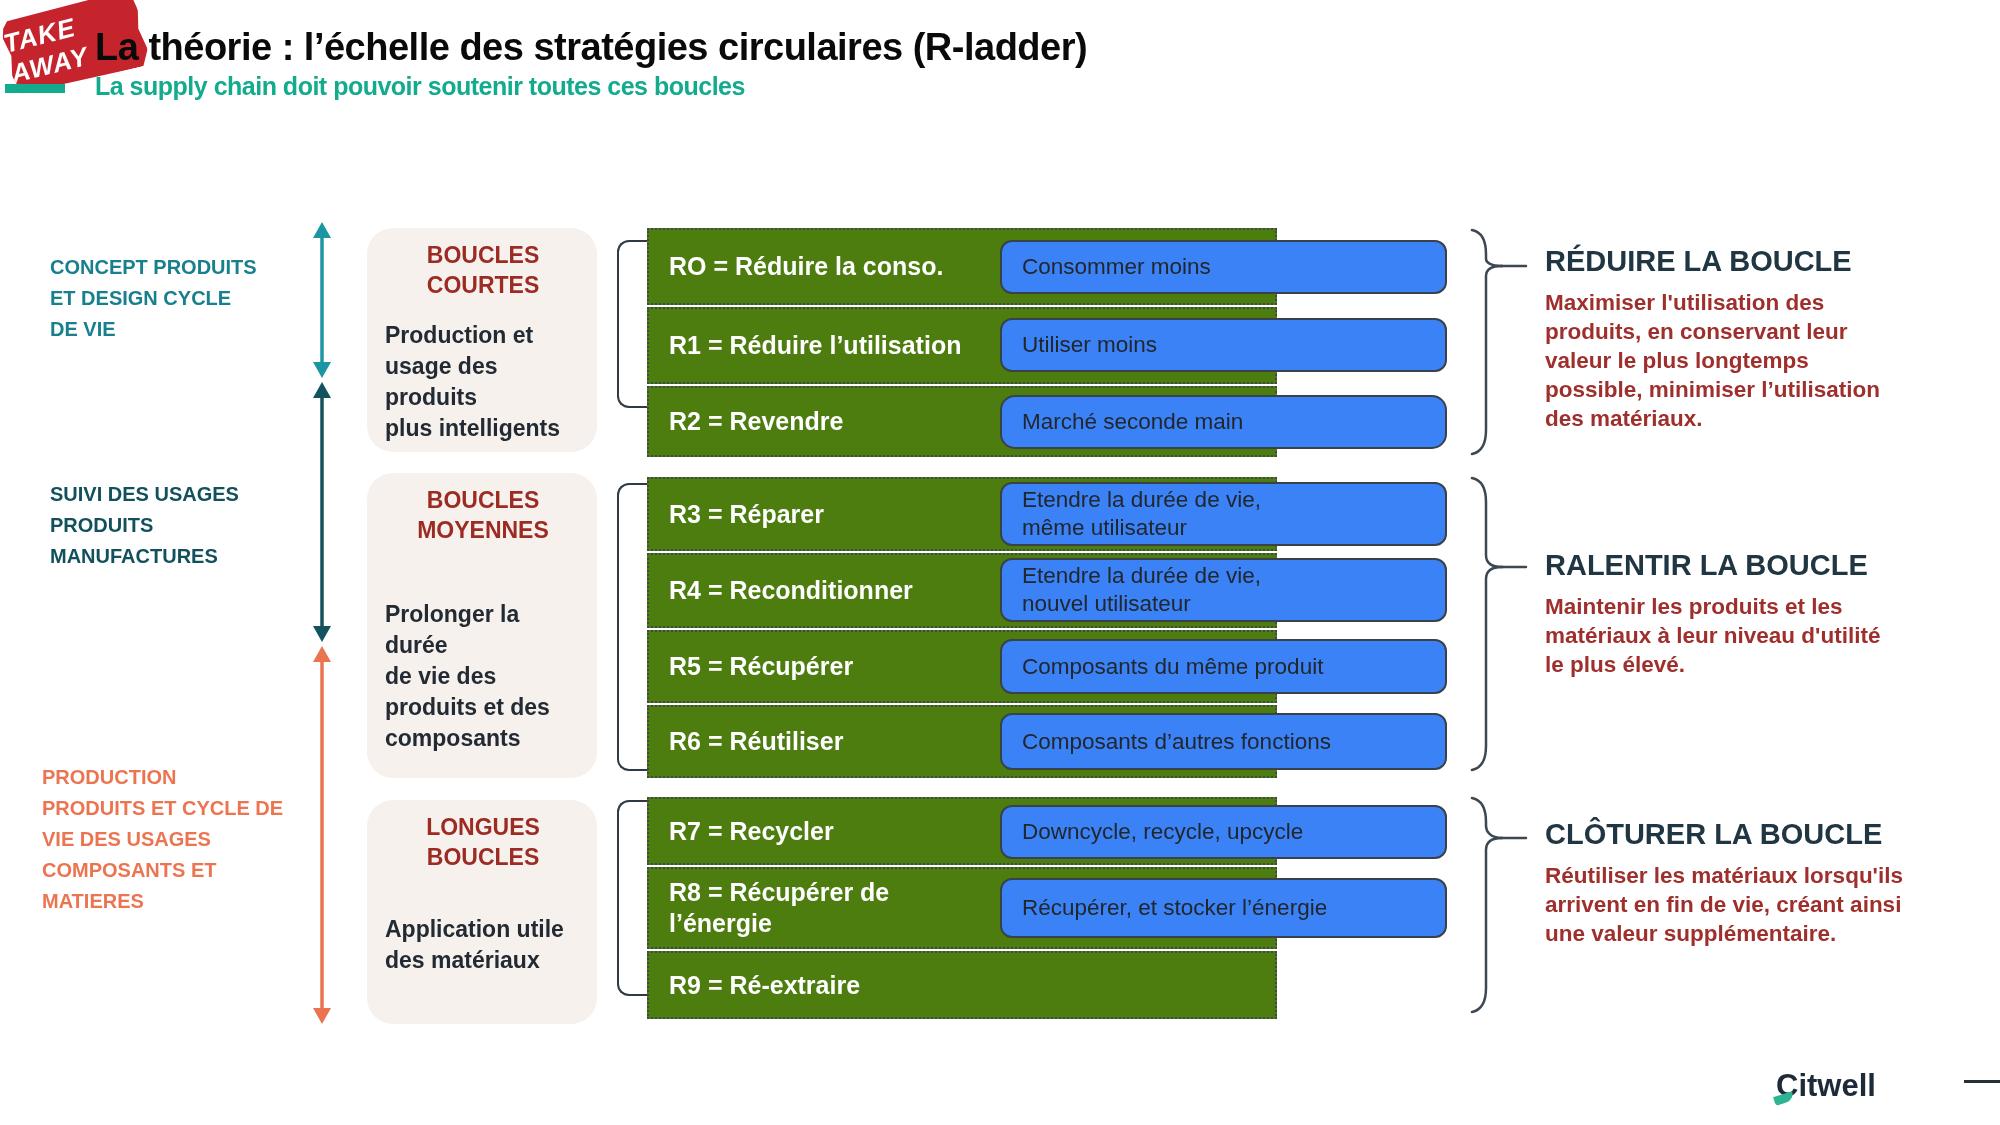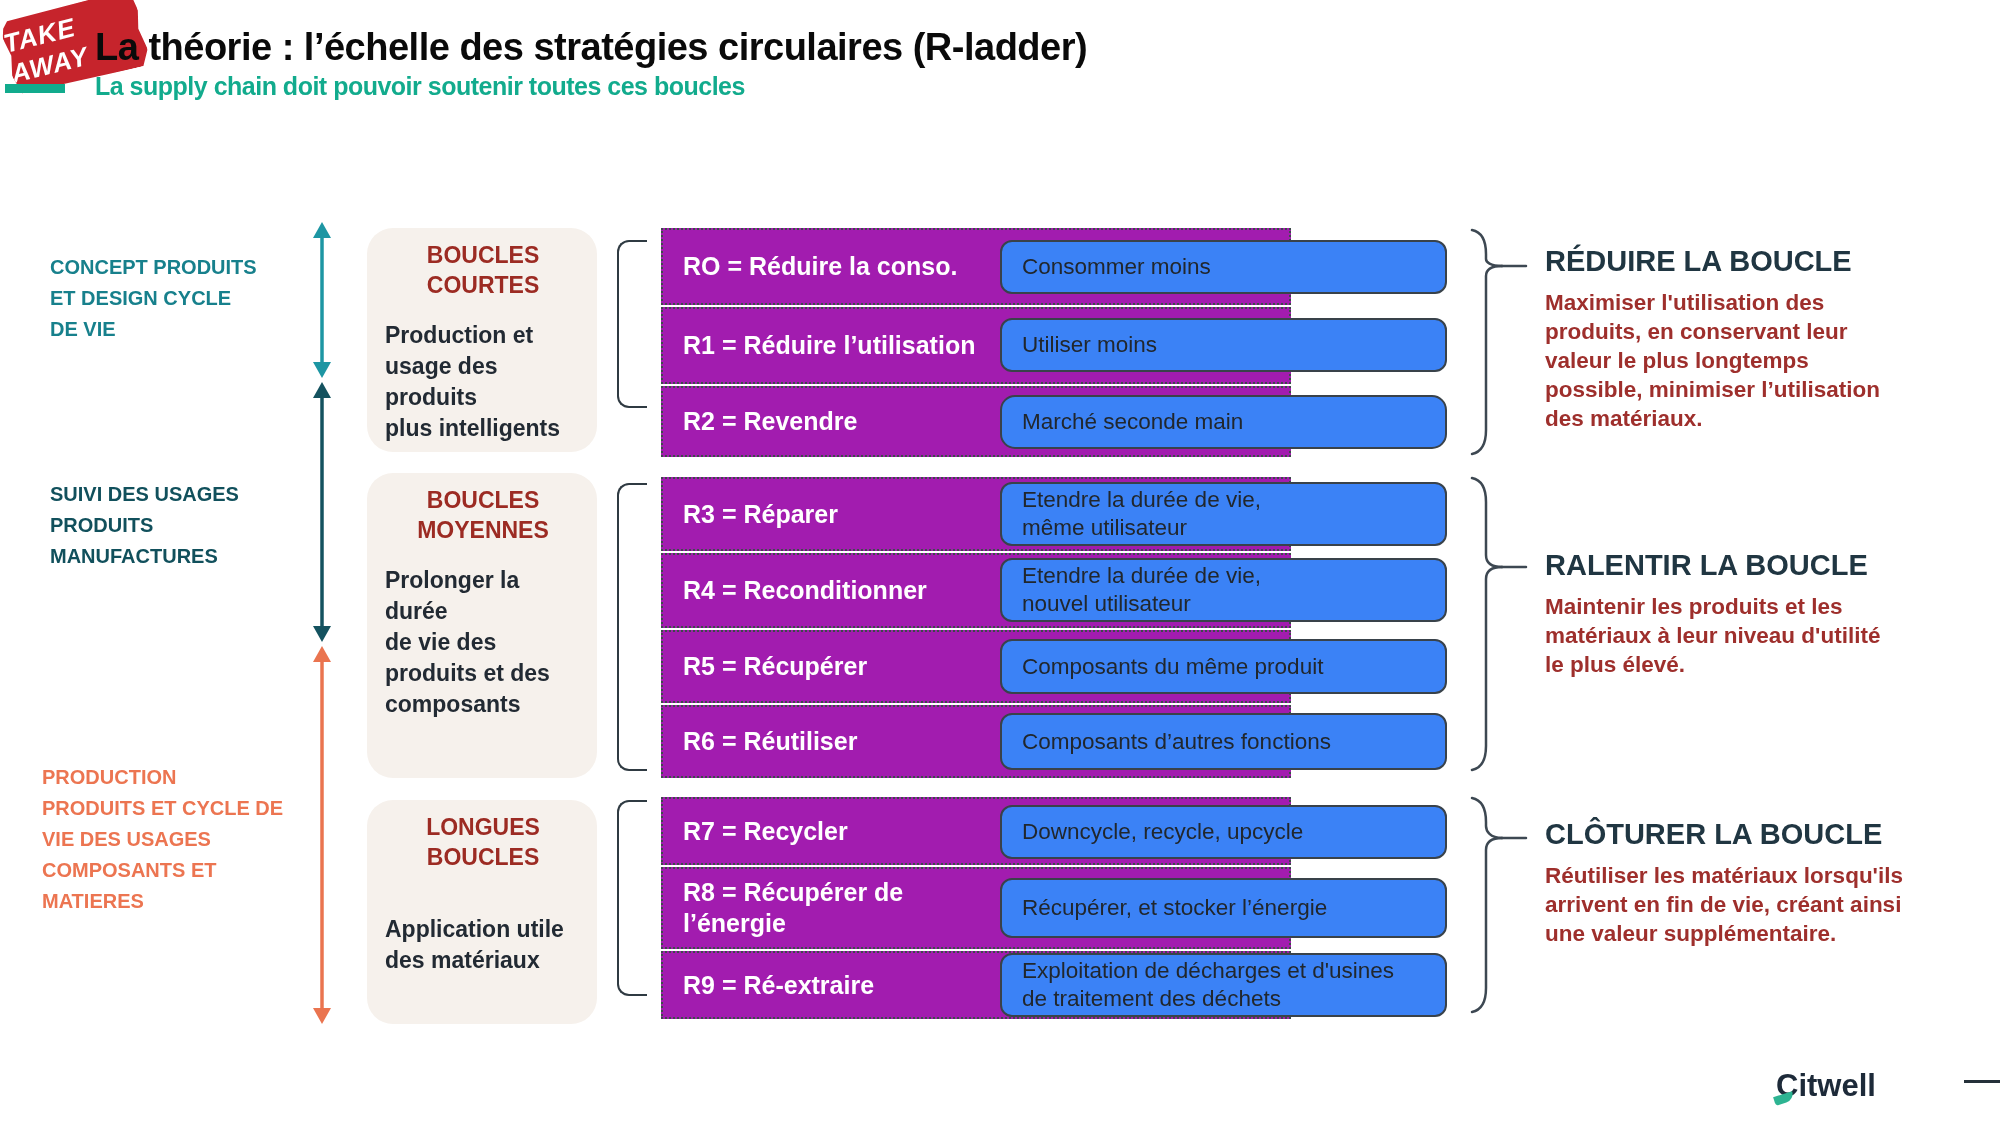--- a/index.html
+++ b/index.html
@@ -33,37 +33,37 @@
   
   .stage-box{
     left:367px;width:230px;background:#f6f1ec;border-radius:26px;
     box-sizing:border-box;padding:12px 16px 10px 18px;
   }
   .stage-1{top:228px;height:224px;}
   .stage-2{top:473px;height:305px;}
   .stage-3{top:800px;height:224px;}
   .stage-title{font-size:23px;font-weight:800;line-height:30px;color:#9c2b23;text-align:center;}
   .stage-body{font-size:23px;font-weight:700;line-height:31px;color:#222a33;margin-top:20px;}
-  .stage-2 .stage-body{margin-top:20px;}
+  .stage-2 .stage-body{margin-top:54px;}
   .stage-3 .stage-body{margin-top:42px;}
 
   
   .lbracket{
     left:617px;width:30px;border:2.5px solid #2f3a42;border-right:none;
     border-radius:12px 0 0 12px;box-sizing:border-box;
   }
   .lb-1{top:240px;height:168px;}
   .lb-2{top:483px;height:288px;}
   .lb-3{top:800px;height:196px;}
 
   
   .rrow{
-    left:647px;width:630px;background:#a21caf;z-index:1;
+    left:647px;width:630px;background:#4d7c0f;z-index:1;
     border:2px dotted #3d4a4a;box-sizing:border-box;
-    display:flex;align-items:center;margin-left:14px;
+    display:flex;align-items:center;
   }
   .rrow .code{color:#ffffff;font-weight:800;font-size:25px;line-height:31px;padding-left:20px;}
   
   .dbox{
     left:1000px;width:447px;background:#3b82f6;border:2.5px solid #39424a;border-radius:12px;
     box-sizing:border-box;display:flex;align-items:center;z-index:2;
   }
   .dbox .desc{color:#21272d;font-size:22.5px;line-height:28px;padding-left:20px;}
 
   
@@ -204,24 +204,20 @@
       <span class="desc preline">Composants du même produit</span>
     </div>
   <div class="abs dbox" style="top:713px;height:57px;">
       <span class="desc preline">Composants d’autres fonctions</span>
     </div>
   <div class="abs dbox" style="top:805px;height:54px;">
       <span class="desc preline">Downcycle, recycle, upcycle</span>
     </div>
   <div class="abs dbox" style="top:878px;height:60px;">
       <span class="desc preline">Récupérer, et stocker l’énergie</span>
-    </div>
-  <div class="abs dbox" style="top:953px;height:64px;">
-      <span class="desc preline">Exploitation de décharges et d'usines
-de traitement des déchets</span>
     </div>
 
   <svg class="abs brace" style="top:228px;height:228px;" viewBox="0 0 60 228">
     <path d="M2,2 C12,4 16,12 16,26 L16,26 C16,31 16,31 16,31 C16,34 20,38 32,38" fill="none" stroke="#3d4852" stroke-width="2.5" stroke-linecap="round"></path>
     <path d="M32,38 C20,38 16,42 16,48 L16,202 C16,216 12,224 2,226" fill="none" stroke="#3d4852" stroke-width="2.5" stroke-linecap="round"></path>
     <line x1="32" y1="38" x2="56" y2="38" stroke="#3d4852" stroke-width="2.5" stroke-linecap="round"></line>
   </svg>
   <svg class="abs brace" style="top:476px;height:296px;" viewBox="0 0 60 296">
     <path d="M2,2 C12,4 16,12 16,26 L16,79 C16,86 20,91 32,91" fill="none" stroke="#3d4852" stroke-width="2.5" stroke-linecap="round"></path>
     <path d="M32,91 C20,91 16,96 16,103 L16,270 C16,284 12,292 2,294" fill="none" stroke="#3d4852" stroke-width="2.5" stroke-linecap="round"></path>

